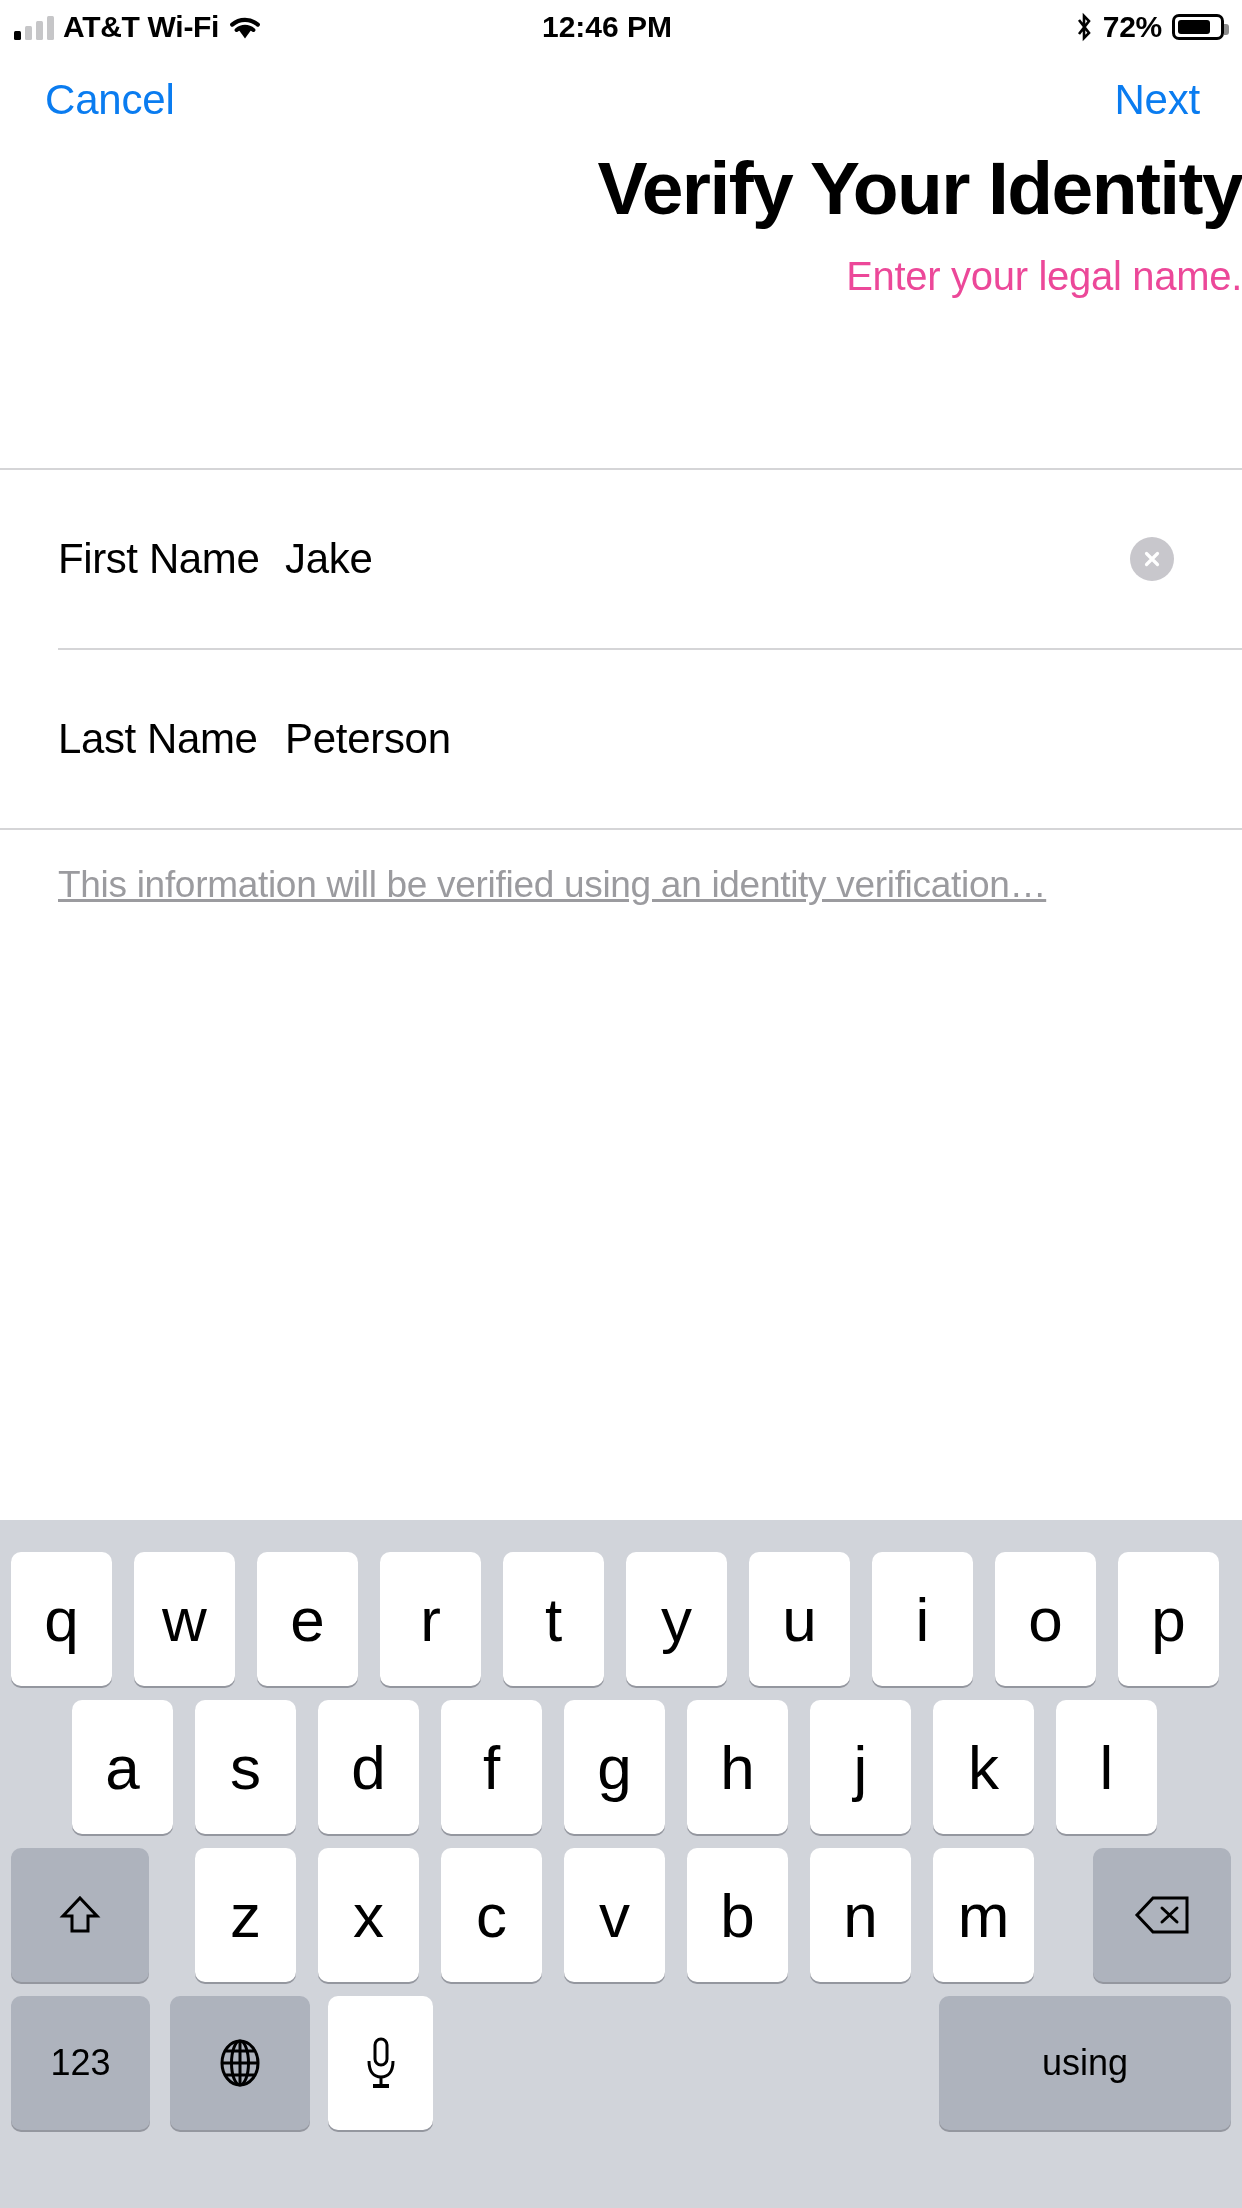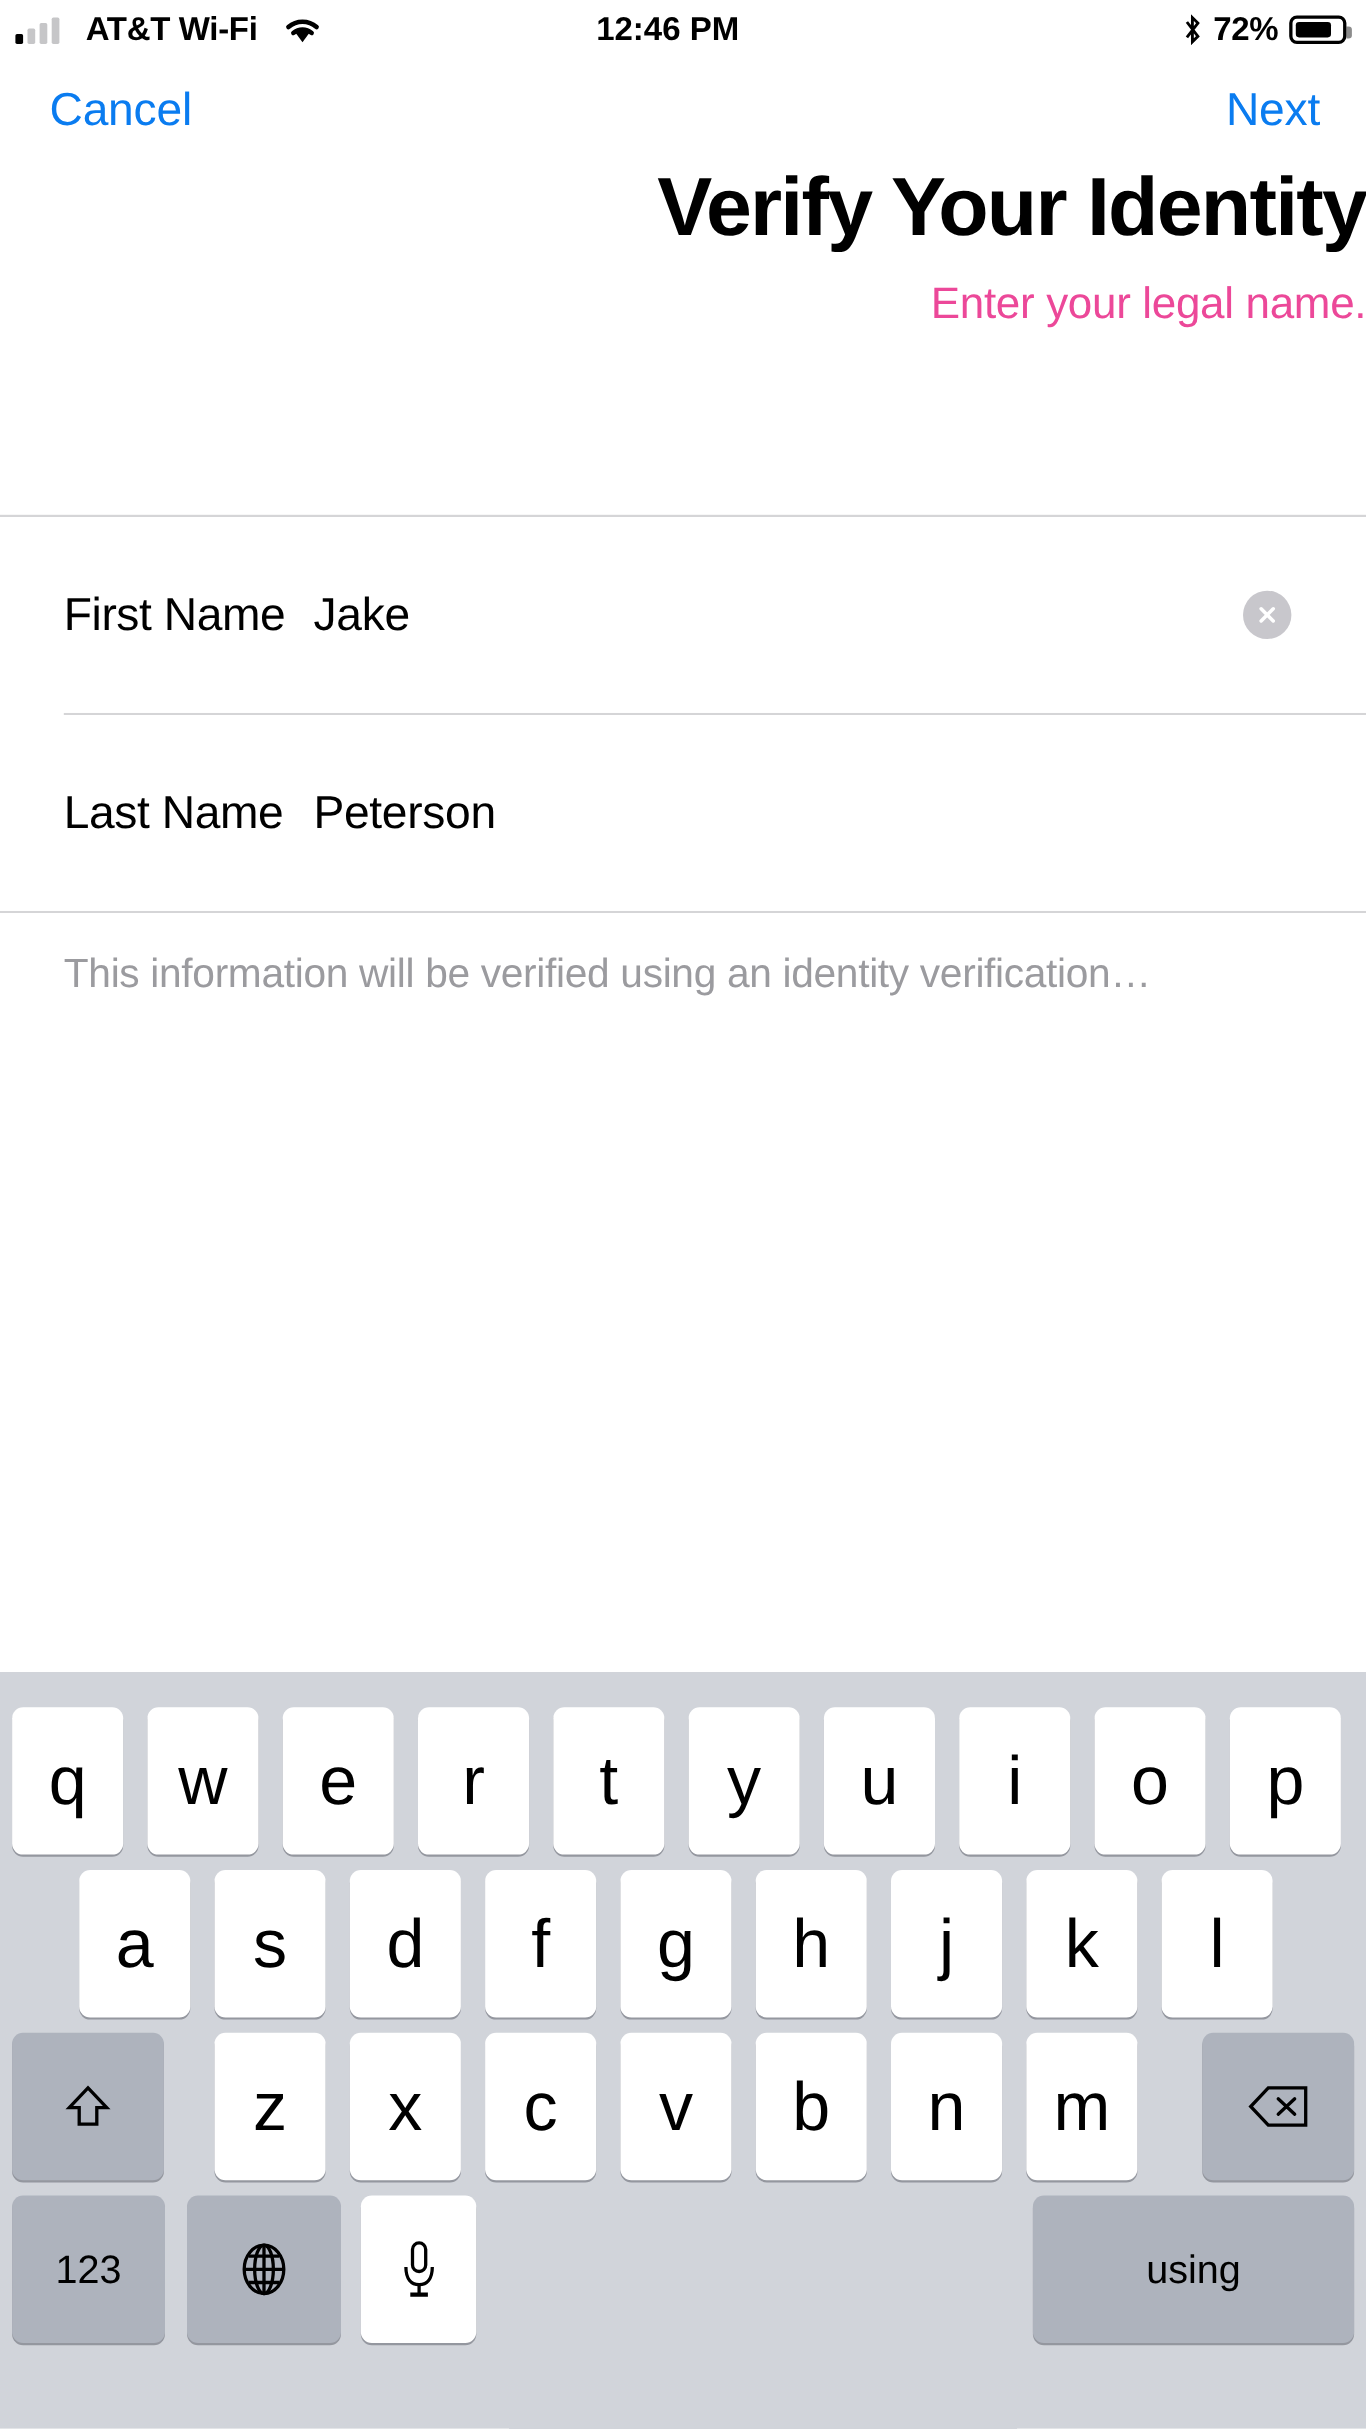--- a/index.html
+++ b/index.html
@@ -10,21 +10,21 @@
     -webkit-font-smoothing:antialiased;
     overflow:hidden;
     position:relative;
   }
 
   
   .status-bar {
     position:absolute; top:0; left:0; width:1242px; height:54px;
     display:flex; align-items:center; color:#000;
   }
-  .sb-left { position:absolute; left:14px; top:0; height:54px; display:flex; align-items:center; gap:24px; }
+  .sb-left { position:absolute; left:14px; top:0; height:54px; display:flex; align-items:center; gap:9px; }
   .sb-center { position:absolute; left:0; width:1214px; top:0; height:54px; display:flex; align-items:center; justify-content:center; }
   .sb-right { position:absolute; right:18px; top:0; height:54px; display:flex; align-items:center; gap:10px; }
   .sb-text { font-size:30px; font-weight:700; letter-spacing:-0.3px; line-height:1; }
   .sb-time { font-size:30px; font-weight:700; letter-spacing:0px; }
   .signal { display:flex; align-items:flex-end; gap:4px; height:26px; }
   .signal i { display:block; width:7px; border-radius:1.5px; background:#c6c6c8; }
   .signal i.on { background:#000; }
   .signal i:nth-child(1){ height:9px; }
   .signal i:nth-child(2){ height:14px; }
   .signal i:nth-child(3){ height:19px; }
@@ -61,21 +61,21 @@
     letter-spacing:-0.3px; border:0; outline:0; background:transparent;
     font-family:"Liberation Sans", sans-serif;
   }
   .clear-btn {
     position:absolute; right:68px; width:44px; height:44px; border-radius:50%;
     background:#c8c7cc; border:0; cursor:pointer; display:flex; align-items:center; justify-content:center;
   }
   .clear-btn svg { width:24px; height:24px; display:block; }
   .footer-note {
     margin-top:34px; margin-left:58px; margin-right:40px;
-    font-size:37px; color:#9b9b9f; letter-spacing:-0.3px; white-space:nowrap; overflow:hidden;
+    font-size:37px; color:#9b9b9f; letter-spacing:-0.3px; white-space:nowrap; overflow:hidden;text-decoration:underline;
   }
 
   
   .keyboard {
     position:absolute; left:0; bottom:0; width:1242px; height:688px;
     background:#d1d4da;
   }
   .kb-row { position:absolute; left:0; width:1242px; }
   .key {
     position:absolute; background:#ffffff; border-radius:10px;

